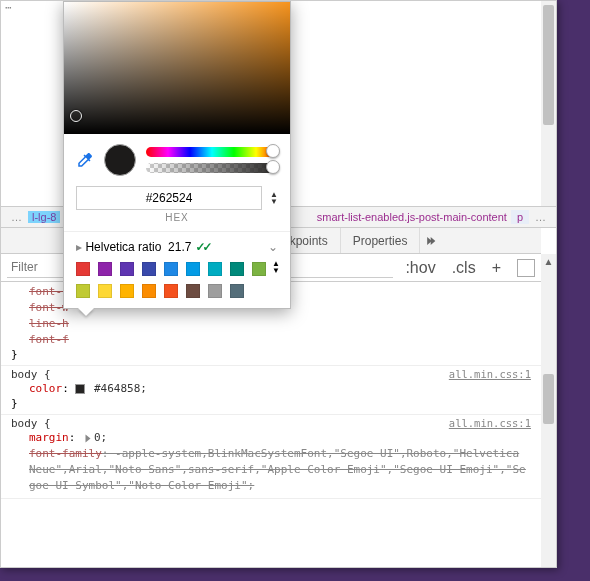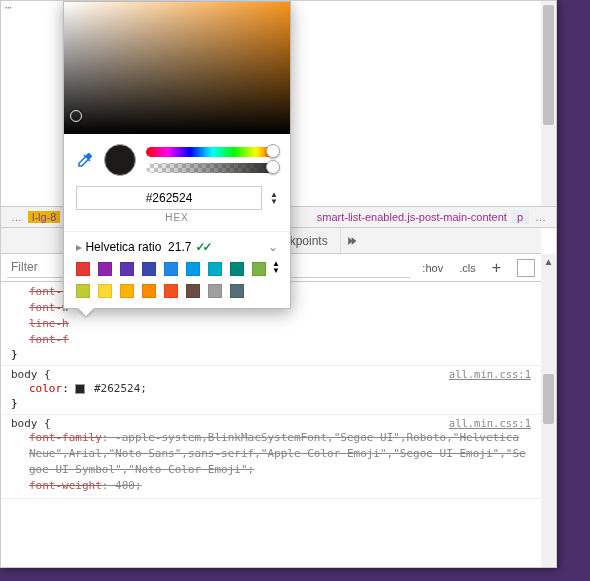--- a/index.html
+++ b/index.html
@@ -9,34 +9,34 @@
   .code-area { position:absolute; left:0; top:0; right:0; height:195px; font-family: Menlo, Consolas, monospace; font-size:11px; color:#333; padding:4px 8px; white-space:pre; }
   .code-line { line-height:16px; }
   .tag-punc { color:#881280; }
   .tag-text { color:#222; }
   .ellipsis-left { position:absolute; left:4px; top:0; color:#888; }
 
   
   .breadcrumb { position:absolute; left:0; top:205px; right:0; height:22px; border-top:1px solid #ccc; border-bottom:1px solid #ccc; background:#f3f3f3; display:flex; align-items:center; font-size:11px; color:#333; padding:0 4px; }
   .breadcrumb .dots { color:#888; padding:0 6px; }
   .breadcrumb .crumb { padding:0 4px; color:#9b2d8f; }
-  .breadcrumb .crumb.sel { background:#eab308; color:#7a3fa3; }
+  .breadcrumb .crumb.sel { background:#7dd3fc; color:#7a3fa3; }
   .breadcrumb .crumb.p { background:#e8eef8; padding:1px 6px; }
 
   
   .tabbar { position:absolute; left:0; top:227px; right:15px; height:26px; border-bottom:1px solid #ccc; display:flex; align-items:center; background:#f3f3f3; }
   .tabbar .tab { height:100%; padding:0 12px; display:flex; align-items:center; color:#555; border-right:1px solid #ddd; font-size:12px; }
   .tabbar .tab.active { background:#fff; border-bottom:2px solid #1a73e8; color:#333; }
   .tabbar .more { margin-left:6px; color:#666; }
   .tabbar .more svg { display:block; }
 
   
   .toolbar { position:absolute; left:0; top:253px; right:15px; height:28px; border-bottom:1px solid #ccc; display:flex; align-items:center; padding:0 6px; gap:8px; background:#fff; }
   .filter-input { flex:1; height:20px; border:none; border-bottom:1px solid #ccc; font-size:12px; padding:0 4px; color:#888; outline:none; }
-  .tool-btn { height:20px; padding:0 4px; color:#555; font-size:11px; display:flex; align-items:center; }
+  .tool-btn { height:20px; padding:0 4px; color:#555; font-size:16px; display:flex; align-items:center; }
   .tool-icon-box { width:18px; height:18px; border:1px solid #aaa; margin-left:4px; }
 
   
   .styles-panel { position:absolute; left:0; top:281px; right:15px; bottom:0; overflow:hidden; font-family: Menlo, Consolas, monospace; font-size:11px; background:#fff; }
   .rule { padding:2px 10px 4px 10px; border-bottom:1px solid #eee; position:relative; }
   .selector { color:#333; }
   .source { position:absolute; right:10px; top:2px; color:#888; text-decoration:underline; font-size:10.5px; }
   .decl { padding-left:18px; line-height:16px; }
   .prop { color:#c80000; }
   .strike .prop, .strike .val, .strike { text-decoration: line-through; color:#888; }
@@ -117,20 +117,21 @@
     <span class="crumb sel">l-lg-8</span>
     <span style="flex:1"></span>
     <span class="crumb">smart-list-enabled.js-post-main-content</span>
     <span class="crumb p">p</span>
     <span class="dots">…</span>
   </div>
 
   <div class="tabbar">
     <div style="flex:0 0 220px"></div>
     <div class="tab">DOM Breakpoints</div>
+    <div class="tab">Properties</div>
     <div class="more">
       <svg width="14" height="14" viewBox="0 0 24 24">
           <path fill="#666" d="M8 5l8 7-8 7z"></path>
           <path fill="#666" d="M2 5l8 7-8 7z"></path>
         </svg>
     </div>
   </div>
 
   <div class="toolbar">
     <input class="filter-input" placeholder="Filter" style="">
@@ -152,33 +153,33 @@
       <div class="decl strike"><span class="prop">font-f</span></div>
       <div>}</div>
     </div>
 
     <div class="rule">
       <span class="source">all.min.css:1</span>
       <div class="selector">body {</div>
       <div class="decl">
         <span class="prop">color</span>: 
         <span class="swatch" style="background:#262524"></span>
-        <span class="val">#262524;</span>
+        <span class="val">#464858;</span>
       </div>
       <div>}</div>
     </div>
 
     <div class="rule">
       <span class="source">all.min.css:1</span>
       <div class="selector">body {</div>
+      <div class="decl">
+        <span class="prop">margin</span>: <span class="tri"></span><span class="val">0;</span>
+      </div>
       <div class="decl strike" style="white-space:normal; word-break:break-all;">
         <span class="prop">font-family</span>: <span class="val">-apple-system,BlinkMacSystemFont,"Segoe UI",Roboto,"Helvetica Neue",Arial,"Noto Sans",sans-serif,"Apple Color Emoji","Segoe UI Emoji","Segoe UI Symbol","Noto Color Emoji";</span>
-      </div>
-      <div class="decl strike">
-        <span class="prop">font-weight</span>: <span class="val">400;</span>
       </div>
 
     </div>
   </div>
 
   <div class="picker">
     <div class="sat">
       <div class="cursor"></div>
     </div>
     <div class="picker-row2">

